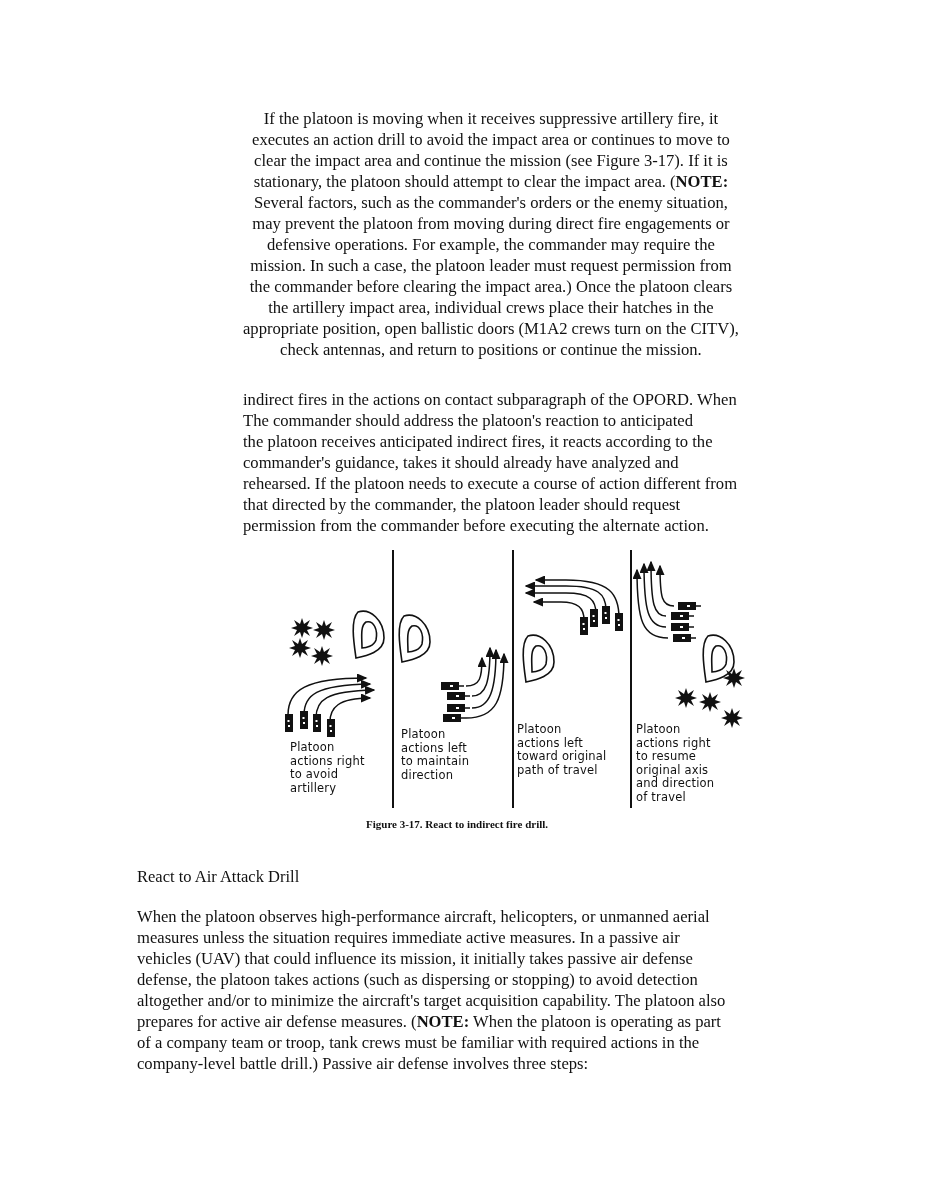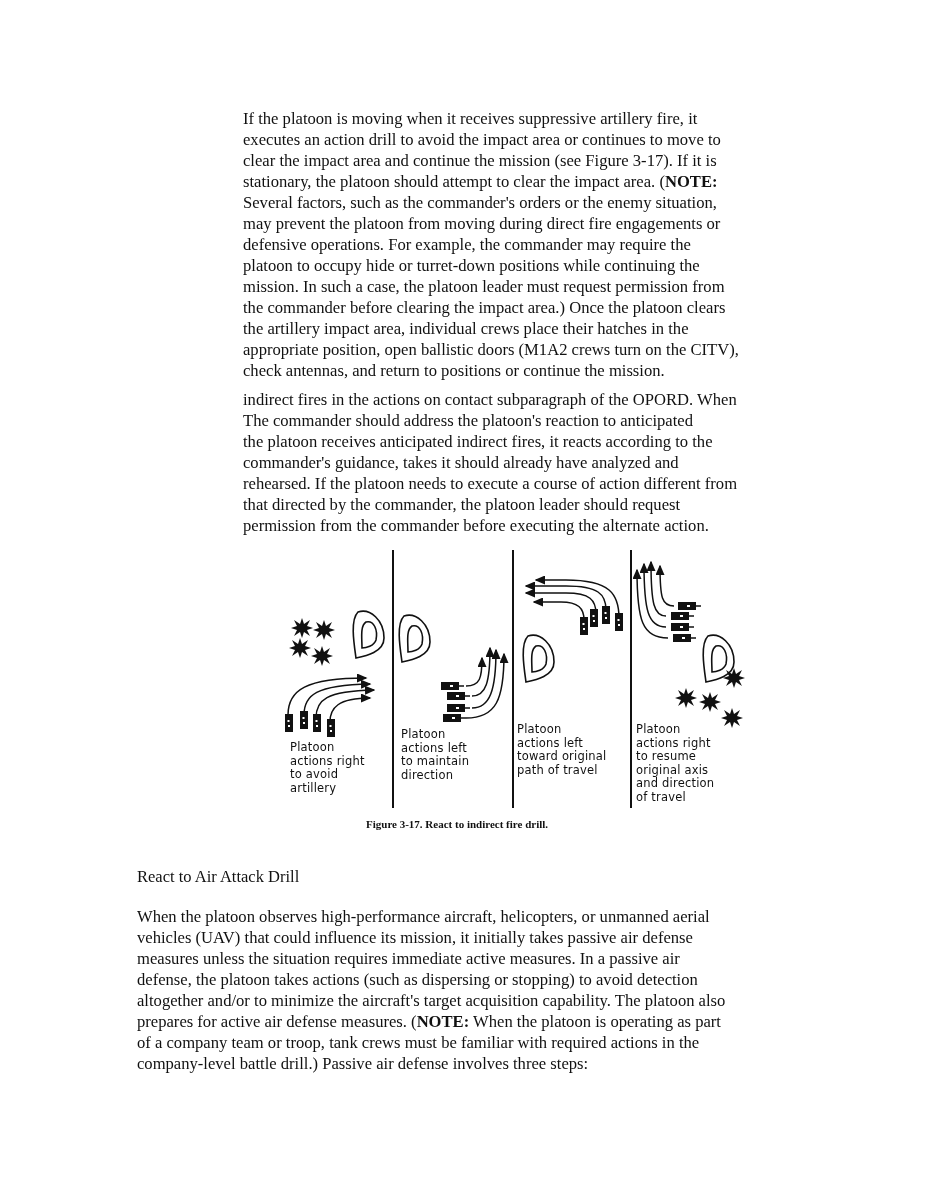--- a/index.html
+++ b/index.html
@@ -1,20 +1,20 @@
 <!DOCTYPE html>
 <html><head>
 <meta charset="utf-8">
 <style>
   html, body { margin: 0; padding: 0; background: #ffffff; }
   body { width: 926px; height: 1198px; position: relative; overflow: hidden;
          font-family: "Liberation Serif", "DejaVu Serif", serif; color: #111; }
   .para { position: absolute; font-size: 16.6px; line-height: 21px; margin: 0; }
   .para .line { display: block; white-space: nowrap; }
-  #p1 { left: 243px; top: 108px; }
+  #p1 { left: 243px; top: 108px; text-align: center; }
   #p2 { left: 243px; top: 389px; }
   #p3 { left: 137px; top: 906px; }
   b { font-weight: bold; }
   #figure { position: absolute; left: 276px; top: 550px; width: 490px; height: 258px; }
   .divider { position: absolute; top: 0; width: 2px; height: 258px; background: #111; }
   .caption { position: absolute; font-family: "DejaVu Sans", sans-serif; font-weight: normal;
              font-size: 11.5px; line-height: 13.5px; letter-spacing: 0.2px; }
   .caption span { display: block; white-space: nowrap; }
   #fig-caption { position: absolute; left: 366px; top: 818px; font-weight: bold;
                  font-size: 11px; white-space: nowrap; }
@@ -26,21 +26,20 @@
 <body>
 
 <div id="p1" class="para">
   <span class="line">If the platoon is moving when it receives suppressive artillery fire, it</span>
   <span class="line">executes an action drill to avoid the impact area or continues to move to</span>
   <span class="line">clear the impact area and continue the mission (see Figure 3-17). If it is</span>
   <span class="line"><span>stationary, the platoon should attempt to clear the impact area. (</span><b>NOTE:</b></span>
   <span class="line">Several factors, such as the commander's orders or the enemy situation,</span>
   <span class="line">may prevent the platoon from moving during direct fire engagements or</span>
   <span class="line">defensive operations. For example, the commander may require the</span>
-  <span class="line">platoon to occupy hide or turret-down positions while continuing the</span>
   <span class="line">mission. In such a case, the platoon leader must request permission from</span>
   <span class="line">the commander before clearing the impact area.) Once the platoon clears</span>
   <span class="line">the artillery impact area, individual crews place their hatches in the</span>
   <span class="line">appropriate position, open ballistic doors (M1A2 crews turn on the CITV),</span>
   <span class="line">check antennas, and return to positions or continue the mission.</span>
 </div>
 
 <div id="p2" class="para">
   <span class="line">indirect fires in the actions on contact subparagraph of the OPORD. When</span>
   <span class="line">The commander should address the platoon's reaction to anticipated</span>
@@ -165,20 +164,20 @@
     <span>of travel</span>
   </div>
 </div>
 
 <div id="fig-caption">Figure 3-17. React to indirect fire drill.</div>
 
 <div id="heading">React to Air Attack Drill</div>
 
 <div id="p3" class="para">
   <span class="line">When the platoon observes high-performance aircraft, helicopters, or unmanned aerial</span>
+  <span class="line">measures unless the situation requires immediate active measures. In a passive air</span>
   <span class="line">vehicles (UAV) that could influence its mission, it initially takes passive air defense</span>
-  <span class="line">measures unless the situation requires immediate active measures. In a passive air</span>
   <span class="line">defense, the platoon takes actions (such as dispersing or stopping) to avoid detection</span>
   <span class="line">altogether and/or to minimize the aircraft's target acquisition capability. The platoon also</span>
   <span class="line"><span>prepares for active air defense measures. (</span><b>NOTE:</b><span> When the platoon is operating as part</span></span>
   <span class="line">of a company team or troop, tank crews must be familiar with required actions in the</span>
   <span class="line">company-level battle drill.) Passive air defense involves three steps:</span>
 </div>
 
 </body></html>

